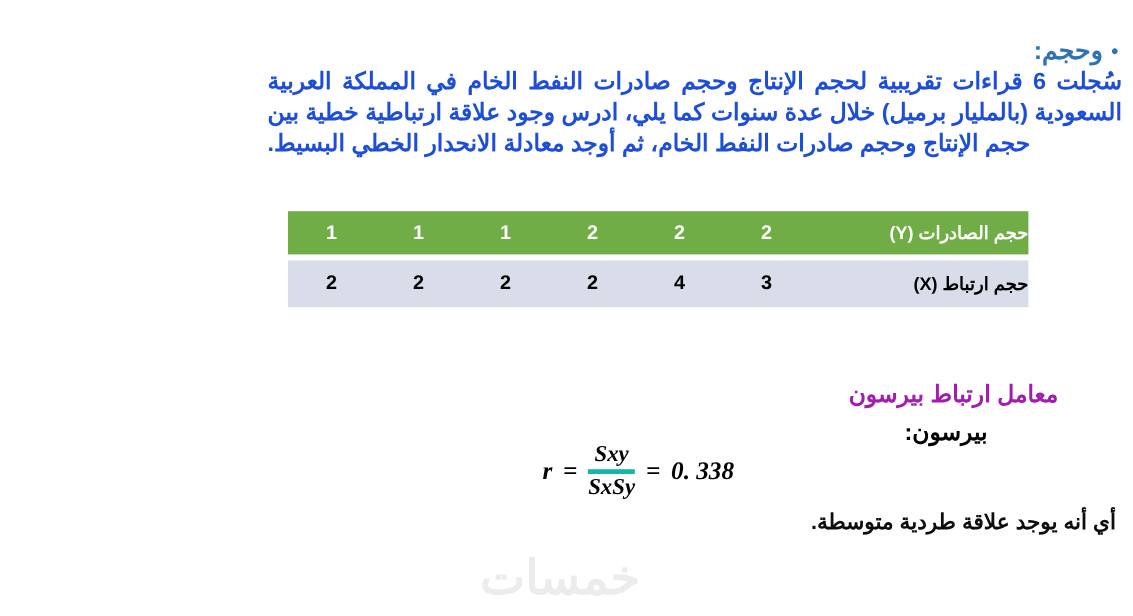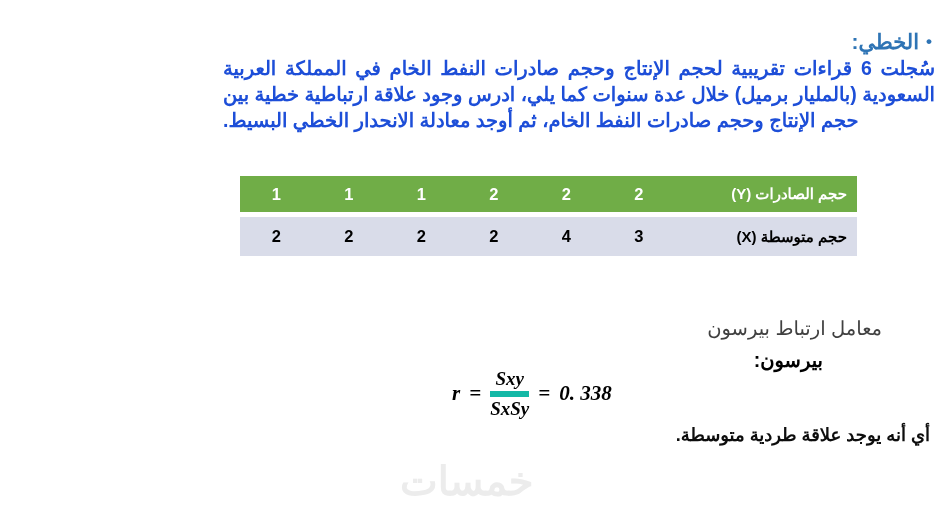--- a/index.html
+++ b/index.html
@@ -39,30 +39,30 @@
   .trow-y {
     background:#70AD47; color:#ffffff;
     height:36px; margin-bottom:5px;
   }
   .trow-x {
     background:#D9DCE9; color:#000000;
     height:39px;
   }
   .tlabel {
     width:182px; padding-left:4px;
-    text-align:right; padding-right:10px;
+    text-align:right; 
     font-size:15px;
     white-space:nowrap;
   }
   .tcell { flex:1; text-align:center; font-size:16.5px; }
   .section-title {
     position:absolute; top:317px; right:62px;
     direction:rtl;
-    color:#404040;
-    font-weight:normal;
+    color:#a21caf;
+    font-weight:bold;
     font-size:19.5px;
   }
   .law-label {
     position:absolute; top:349px; right:121px;
     direction:rtl;
     color:#000;
     font-weight:bold;
     font-size:19.5px;
   }
   .formula {
@@ -72,21 +72,21 @@
     font-family:"Liberation Serif", serif;
     font-style:italic;
     font-weight:bold;
     font-size:21px;
     color:#000;
   }
   .frac {
     display:flex; flex-direction:column; align-items:center;
     font-size:19px; line-height:1.15;
   }
-  .frac-num { padding:0 5px 1px 5px; border-bottom:6px solid #14b8a6; }
+  .frac-num { padding:0 5px 1px 5px; border-bottom:4px solid #14b8a6; }
   .frac-den { padding-top:1px; }
   .conclusion {
     position:absolute; top:424px; right:14px;
     direction:rtl;
     font-weight:bold;
     font-size:18px;
     color:#0d0d0d;
   }
   .watermark {
     position:absolute; top:458px; left:400px;
@@ -96,37 +96,37 @@
     color:#ECECEC;
     letter-spacing:2px;
     user-select:none;
   }
 </style>
 </head>
 <body>
 
 <div class="example-line">
   <span class="bullet">•</span>
-  <span>الخطي:</span>
+  <span>وحجم:</span>
 </div>
 
 <div class="problem">سُجلت 6 قراءات تقريبية لحجم الإنتاج وحجم صادرات النفط الخام في المملكة العربية السعودية (بالمليار برميل) خلال عدة سنوات كما يلي، ادرس وجود علاقة ارتباطية خطية بين حجم الإنتاج وحجم صادرات النفط الخام، ثم أوجد معادلة الانحدار الخطي البسيط.</div>
 
 <div class="data-table">
   <div class="trow trow-y">
     <div class="tlabel">حجم الصادرات (Y)</div>
     <div class="tcell">2</div>
     <div class="tcell">2</div>
     <div class="tcell">2</div>
     <div class="tcell">1</div>
     <div class="tcell">1</div>
     <div class="tcell">1</div>
   </div>
   <div class="trow trow-x">
-    <div class="tlabel">حجم متوسطة (X)</div>
+    <div class="tlabel">حجم ارتباط (X)</div>
     <div class="tcell">3</div>
     <div class="tcell">4</div>
     <div class="tcell">2</div>
     <div class="tcell">2</div>
     <div class="tcell">2</div>
     <div class="tcell">2</div>
   </div>
 </div>
 
 <div class="section-title">معامل ارتباط بيرسون</div>

